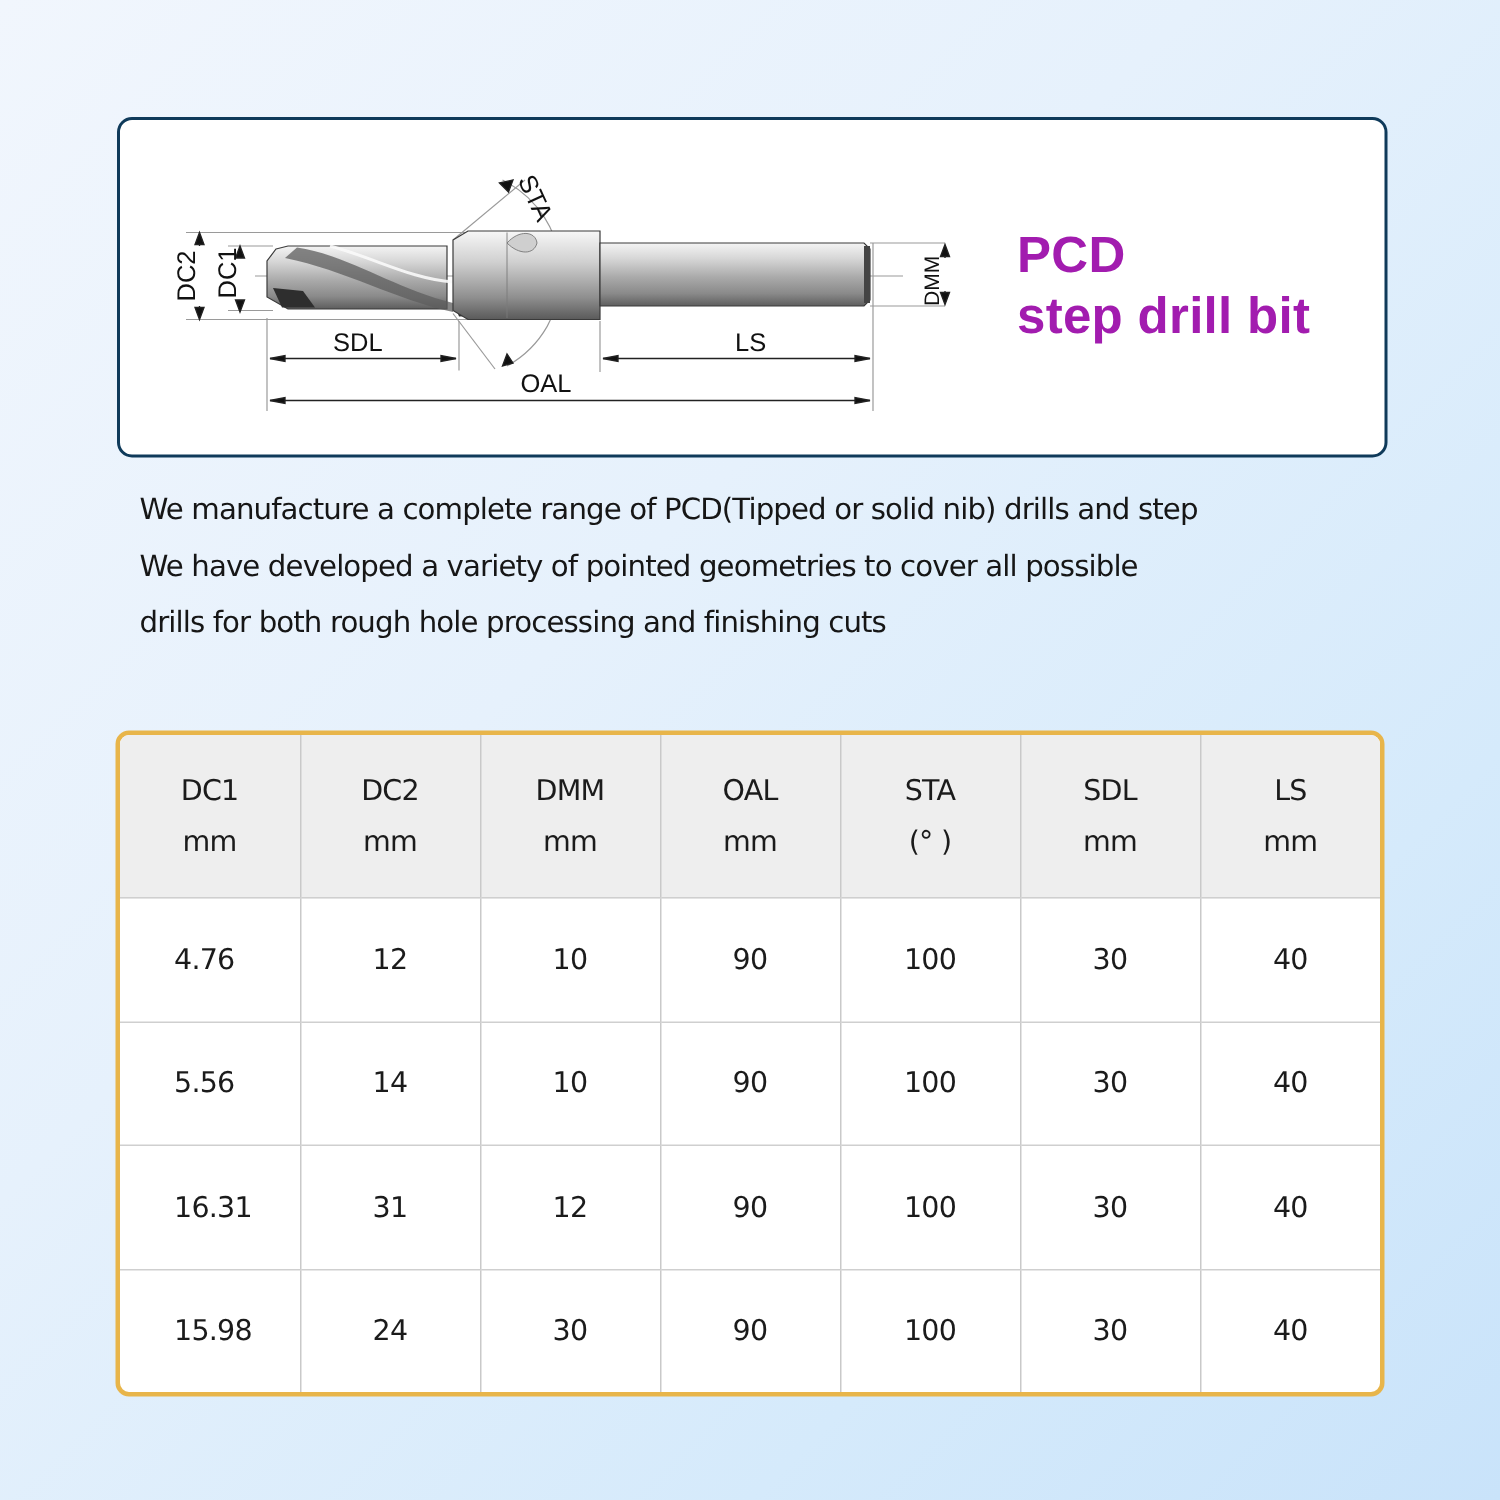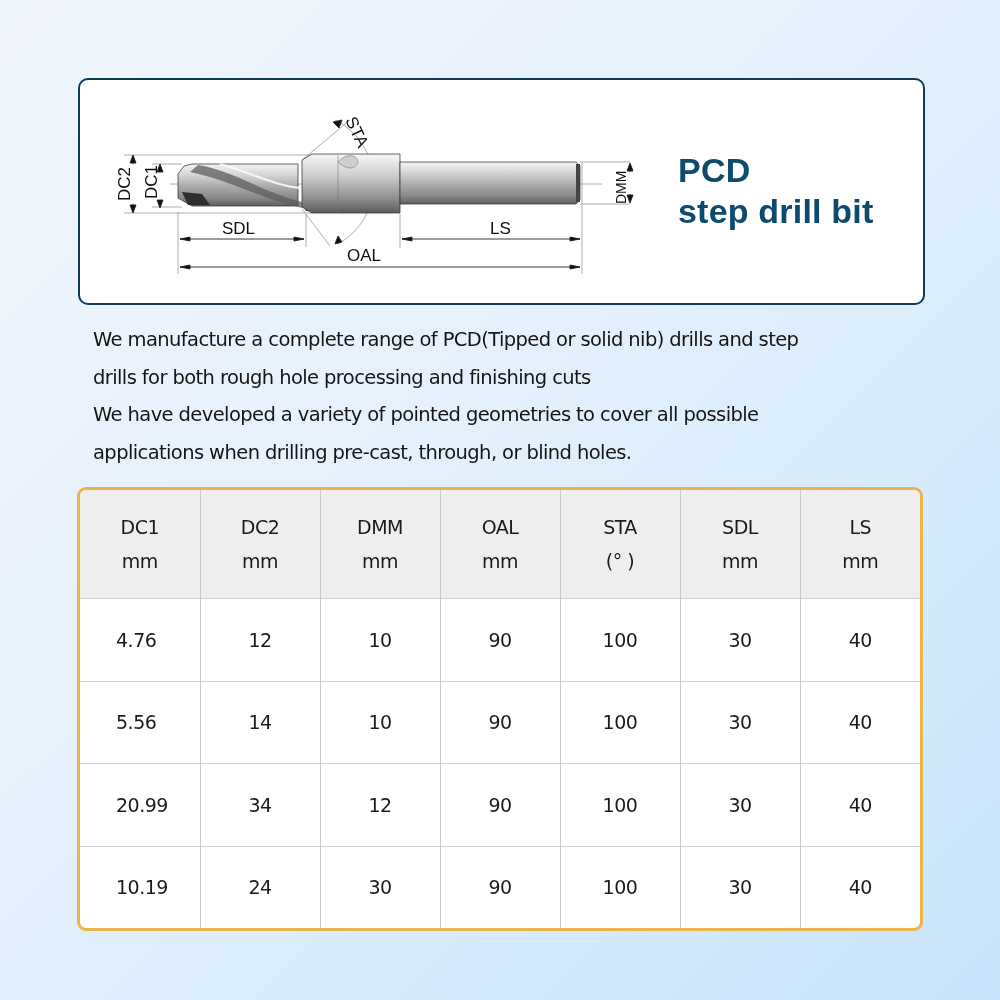--- a/index.html
+++ b/index.html
@@ -11,21 +11,21 @@
   }
   .card {
     position:absolute; left:78px; top:78px; width:843px; height:223px;
     background:#fff; border:2.5px solid #0f3a5a; border-radius:10px;
     box-sizing:content-box;
   }
   .diagram { position:absolute; left:0; top:0; }
   .title {
     position:absolute; left:598px; top:70px;
     font-family:"Liberation Sans", sans-serif; font-weight:bold;
-    font-size:34px; line-height:41px; color:#0c4a6e; letter-spacing:0.2px;
+    font-size:34px; line-height:41px; color:#a21caf; letter-spacing:0.2px;
   }
   .title div { white-space:nowrap; }
   .desc {
     position:absolute; left:93px; top:321px; width:830px;
     font-family:"DejaVu Sans", sans-serif; font-size:19.5px; line-height:37.5px;
     color:#161616; letter-spacing:-0.6px;
   }
   .desc p { margin:0; white-space:nowrap; }
   .table-wrap {
     position:absolute; left:77px; top:487px; width:846px; height:444px;
@@ -143,23 +143,22 @@
   </svg>
 
   <div class="title">
     <div>PCD</div>
     <div>step drill bit</div>
   </div>
 </div>
 
 <div class="desc">
   <p>We manufacture a complete range of PCD(Tipped or solid nib) drills and step</p>
+  <p>We have developed a variety of pointed geometries to cover all possible</p>
   <p>drills for both rough hole processing and finishing cuts</p>
-  <p>We have developed a variety of pointed geometries to cover all possible</p>
-  <p>applications when drilling pre-cast, through, or blind holes.</p>
 </div>
 
 <div class="table-wrap">
   <table>
     <thead>
       <tr>
         <th class="first-h">
             <span>DC1</span>
             <span>mm</span>
           </th>
@@ -202,30 +201,30 @@
       <tr>
         <td class="first">5.56</td>
         <td>14</td>
         <td>10</td>
         <td>90</td>
         <td>100</td>
         <td>30</td>
         <td>40</td>
       </tr>
       <tr>
-        <td class="first">20.99</td>
-        <td>34</td>
+        <td class="first">16.31</td>
+        <td>31</td>
         <td>12</td>
         <td>90</td>
         <td>100</td>
         <td>30</td>
         <td>40</td>
       </tr>
       <tr>
-        <td class="first">10.19</td>
+        <td class="first">15.98</td>
         <td>24</td>
         <td>30</td>
         <td>90</td>
         <td>100</td>
         <td>30</td>
         <td>40</td>
       </tr>
     </tbody>
   </table>
 </div>

